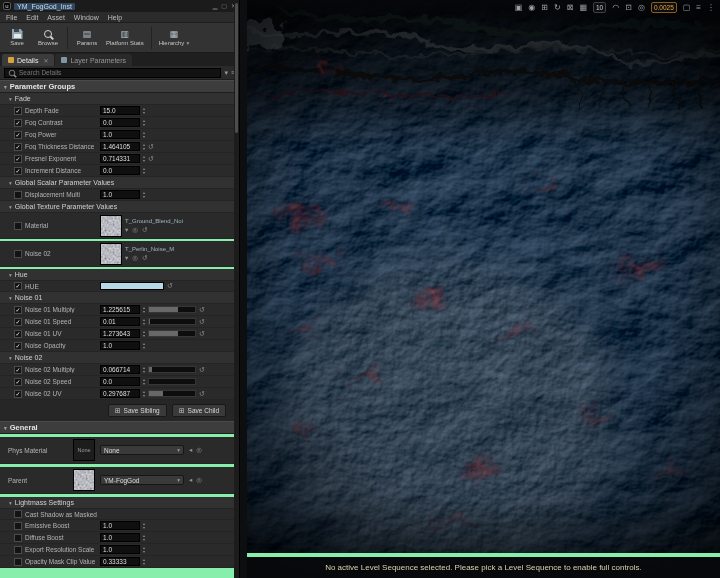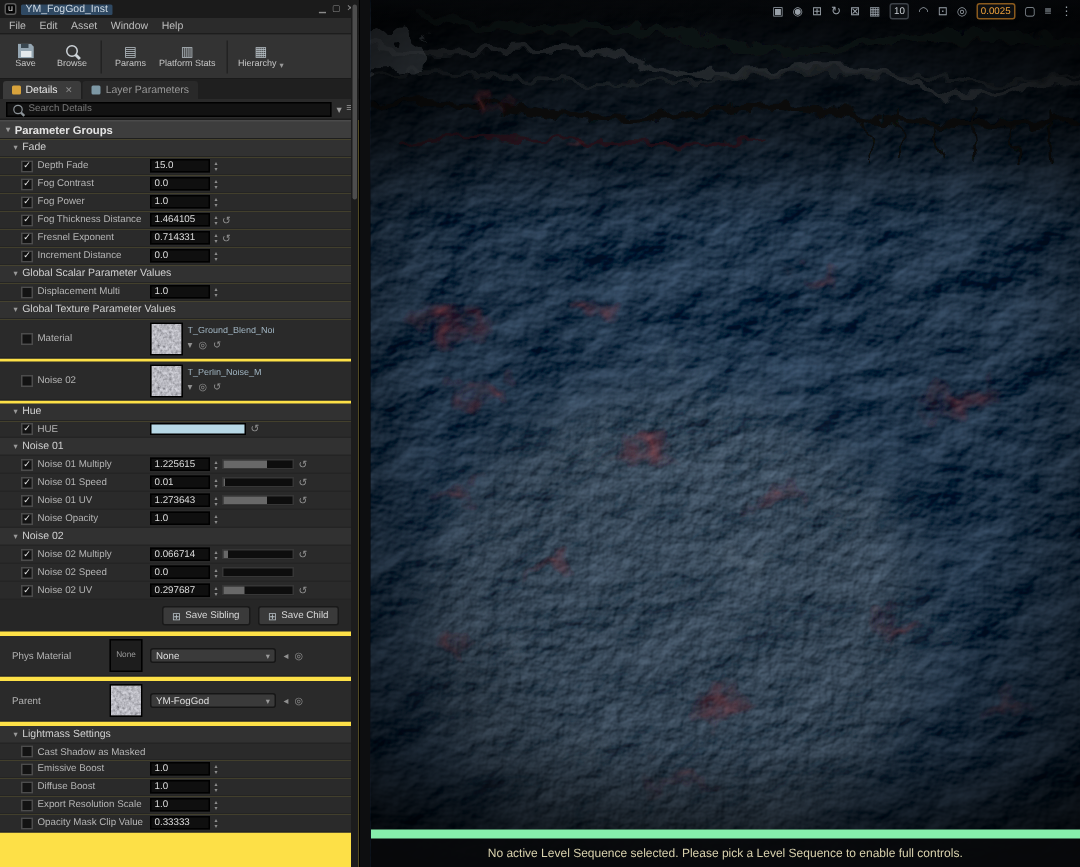--- a/index.html
+++ b/index.html
@@ -27,21 +27,21 @@
   .tab.inactive{background:#292929;color:#979797}
   .tab-ico{width:6px;height:6px;border-radius:1px}
   .tab-x{color:#8b8b8b;font-size:6px;margin-left:2px}
   .searchrow{height:14px;background:#2a2a2a;display:flex;align-items:center;gap:3px;padding:0 4px;flex:none;border-bottom:1px solid #1d1d1d}
   .search-box{flex:1;height:10px;background:#121212;border:1px solid #000;display:flex;align-items:center;gap:2px;padding:0 2px}
   .search-box .mag{transform:scale(.8);border-color:#8d9499}
   .search-box .mag:after{background:#8d9499}
   .search-input{flex:1;background:transparent;border:0;outline:0;color:#cfcfcf;font-size:6.5px;font-family:"Liberation Sans",sans-serif}
   .search-input::placeholder{color:#787878}
   .sr-icon{color:#9a9a9a;font-size:7px}
-  .details-body{flex:1;background:#fde047;position:relative;overflow:hidden;padding-right:5px}
+  .details-body{flex:1;background:#86efac;position:relative;overflow:hidden;padding-right:5px}
   .panel-scrollbar{position:absolute;right:0;top:0;bottom:0;width:5px;background:#1c1c1c}
   .panel-scrollbar i{position:absolute;left:1px;right:1px;top:3px;height:130px;background:#4d4d4d;border-radius:2px}
   .sec-top{height:13px;background:#3d3d3d;border-top:1px solid #4a4a4a;border-bottom:1px solid #1e1e1e;display:flex;align-items:center;gap:3px;padding:0 4px;font-size:7.5px;font-weight:bold;color:#e4e4e4}
   .sec-sub{height:12px;background:#313131;border-bottom:1px solid #242424;display:flex;align-items:center;gap:3px;padding:0 3px 0 9px;font-size:7px;color:#d0d0d0}
   .tri{font-size:5.5px;color:#9a9a9a}
   .row{min-height:11px;display:flex;align-items:center;gap:3px;padding:1px 2px 1px 14px;background:#2a2a2a;border-bottom:1px solid #242424;font-size:6.5px;color:#b4b4b4}
   .row.tex-row{min-height:26px;margin-bottom:2px}
   .cb{width:8px;height:8px;flex:none;background:#131313;border:1px solid #4c4c4c;font-size:6px;line-height:7px;text-align:center;color:#e9e9e9}
   .row-label{width:72px;flex:none;overflow:hidden;white-space:nowrap}
   .valbox{width:40px;flex:none;height:9px;background:#0f0f0f;border:1px solid #000;color:#dedede;font-size:6.5px;line-height:8px;padding:0 2px;overflow:hidden;white-space:nowrap}
@@ -61,21 +61,21 @@
   .asset-row{min-height:27px;display:flex;align-items:center;gap:5px;padding:2px 4px 2px 8px;background:#2a2a2a;border-bottom:1px solid #242424;margin:3px 0}
   .asset-label{width:60px;flex:none;font-size:6.5px;color:#b4b4b4}
   .dropdown{width:84px;height:10px;background:#3a3a3a;border:1px solid #161616;border-radius:2px;font-size:6.5px;color:#dedede;display:flex;align-items:center;justify-content:space-between;padding:0 3px}
   
   .viewport{position:absolute;left:247px;top:0;width:473px;height:578px;background:#04060a;overflow:hidden}
   .scene{position:absolute;left:0;top:0;width:100%;height:100%}
   .vp-toolbar{position:absolute;top:0;left:0;right:0;height:15px;display:flex;align-items:center;justify-content:flex-end;gap:6px;padding:0 5px;font-size:8px;color:#99a1a9;background:linear-gradient(rgba(8,10,13,.6),rgba(8,10,13,0))}
   .vicon{line-height:12px}
   .chip{font-size:6.5px;color:#c9ced3;background:rgba(18,21,25,.65);border:1px solid #3c4147;border-radius:2px;padding:0 2px;line-height:9px}
   .chip.orange{color:#f0a33c;border-color:#8a5a1d}
-  .vp-status{position:absolute;left:0;right:0;bottom:0;height:25px;background:rgba(8,9,11,.93);border-top:6px solid #86efac;display:flex;align-items:center;justify-content:center;font-size:8px;color:#d8d1ad}
+  .vp-status{position:absolute;left:0;right:0;bottom:0;height:25px;background:rgba(8,9,11,.93);border-top:4px solid #86efac;display:flex;align-items:center;justify-content:center;font-size:8px;color:#d8d1ad}
 </style>
 </head>
 <body>
 
 <svg width="0" height="0" style="position:absolute" aria-hidden="true">
   <defs>
     <filter id="tnoise" x="0" y="0" width="100%" height="100%">
       <feTurbulence type="fractalNoise" baseFrequency="0.5" numOctaves="3" seed="8"></feTurbulence>
       <feColorMatrix type="saturate" values="0"></feColorMatrix>
       <feComponentTransfer>
@@ -373,20 +373,24 @@
       </div>
       <div class="btn-row">
         <div class="ue-btn">
           <span class="bico">⊞</span>
           <span>Save Sibling</span>
         </div>
         <div class="ue-btn">
           <span class="bico">⊞</span>
           <span>Save Child</span>
         </div>
+      </div>
+      <div class="sec-top">
+        <span class="tri">▾</span>
+        <span>General</span>
       </div>
       <div class="asset-row">
         <span class="asset-label">Phys Material</span>
         <span class="thumb none">None</span>
         <span class="dropdown">
           <span>None</span>
           <span class="tri">▾</span>
         </span>
         <span class="tex-icons">
           <span>◂</span>

